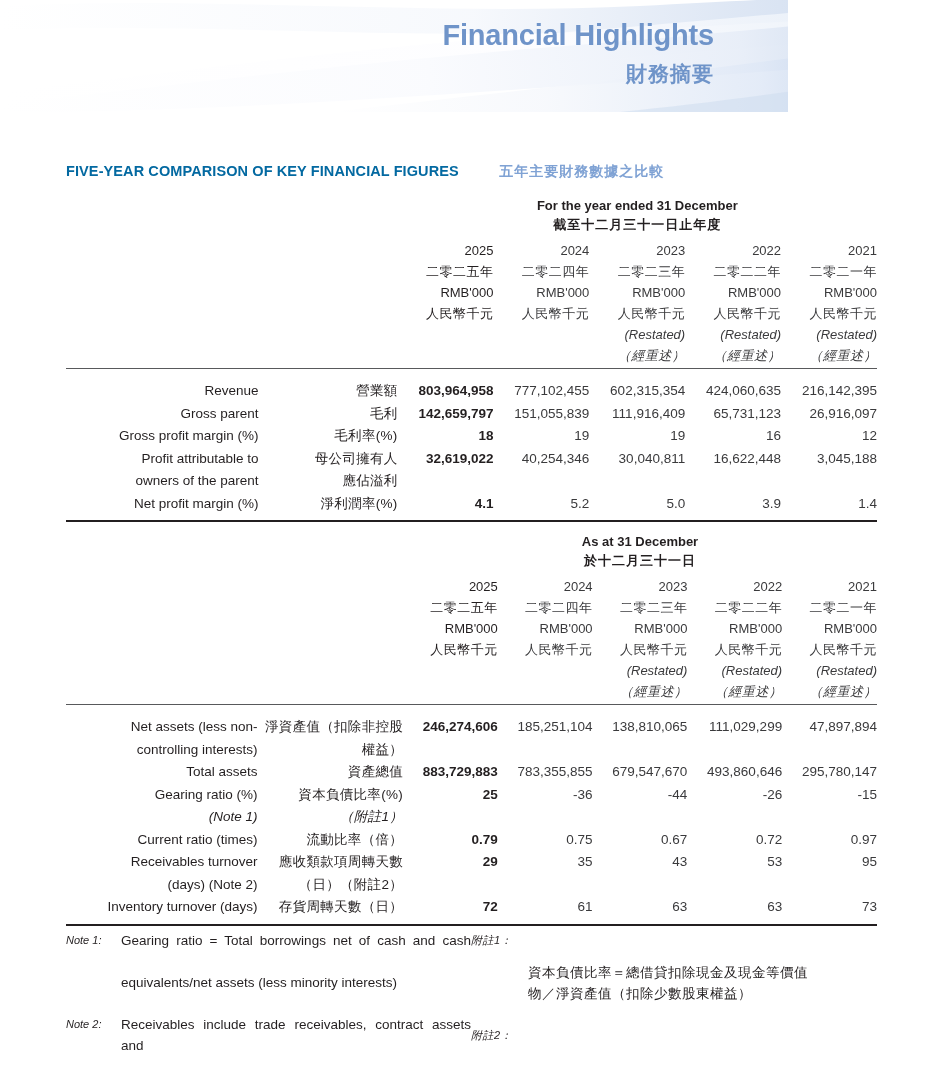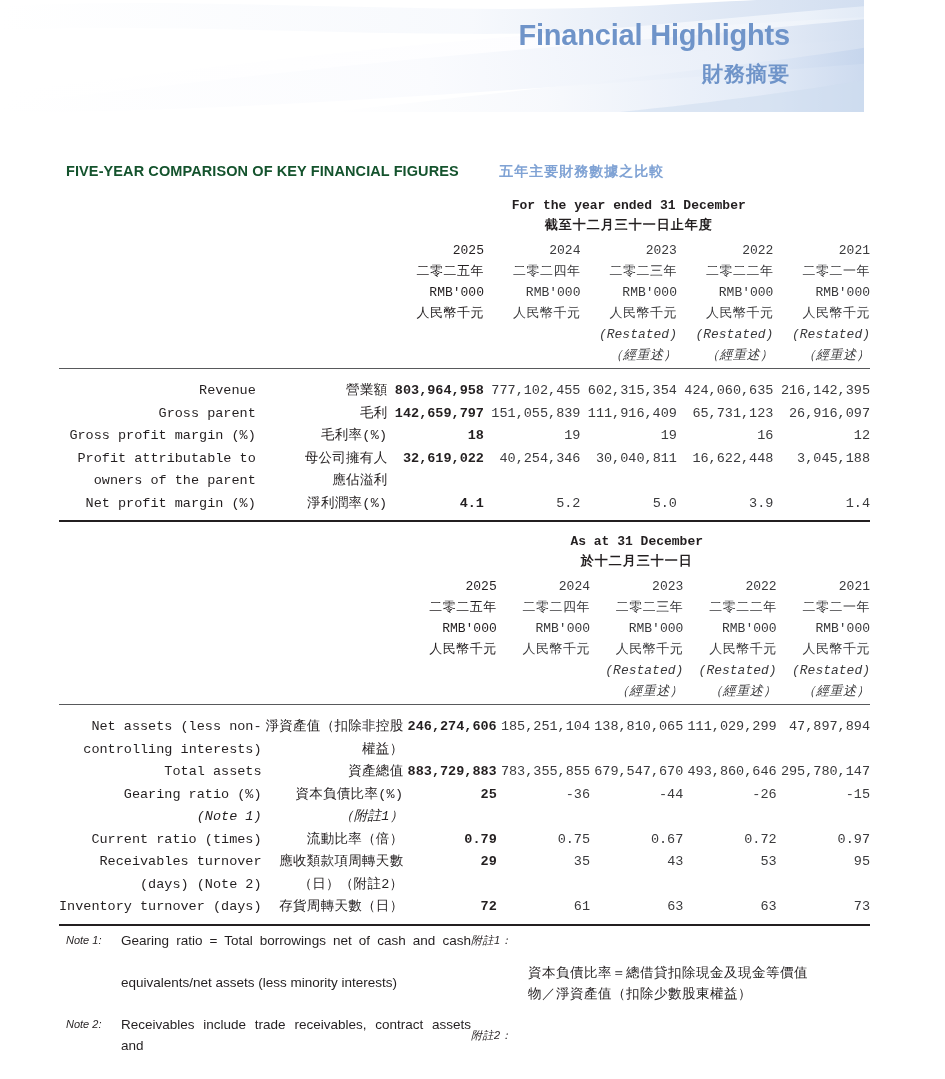--- a/index.html
+++ b/index.html
@@ -13,21 +13,21 @@
     position: relative;
     font-family: "Liberation Sans", "DejaVu Sans", sans-serif;
     color: #231f20;
     overflow: hidden;
   }
 
   
   .banner {
     position: absolute;
     left: 0; top: 0;
-    width: 864px; height: 112px;
+    width: 788px; height: 112px;
     overflow: hidden;
   }
   .banner svg { display: block; }
   .banner-titles {
     position: absolute;
     right: 74px;
     top: 18px;
     text-align: right;
   }
   .banner-title-en {
@@ -51,39 +51,38 @@
   
   .section-heading {
     position: absolute;
     left: 66px;
     top: 162px;
     white-space: nowrap;
   }
   .section-heading .en {
     font-size: 14.5px;
     font-weight: bold;
-    color: #14532d;
+    color: #0369a1;
     letter-spacing: 0.1px;
   }
   .section-heading .zh {
     font-size: 14px;
     font-weight: bold;
     color: #7fa2d4;
     margin-left: 36px;
     letter-spacing: 1px;
   }
 
   
   .fin-table {
     position: absolute;
-    left: 59px;
+    left: 66px;
     width: 811px;
     border-collapse: collapse;
     font-size: 13px;
-    font-family: Liberation Mono, monospace;
   }
   #table-one { top: 196px; }
   #table-two { top: 532px; }
 
   .fin-table td, .fin-table th {
     padding: 0;
     vertical-align: top;
     font-weight: normal;
     text-align: right;
     white-space: nowrap;

